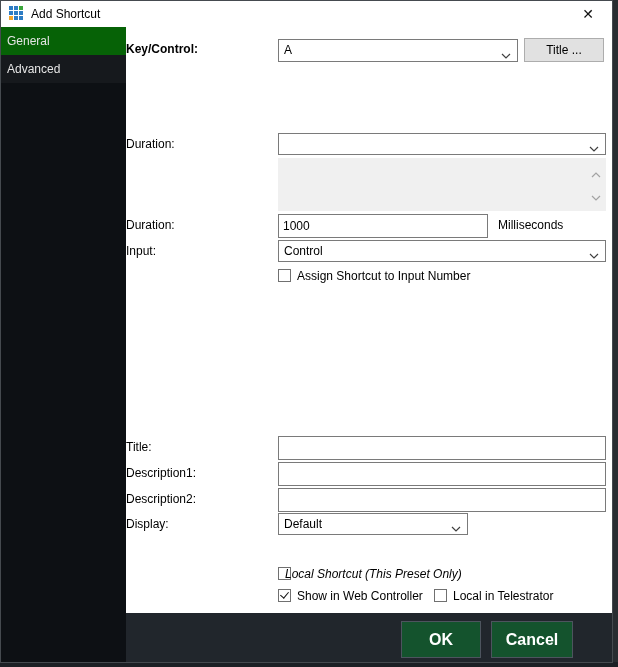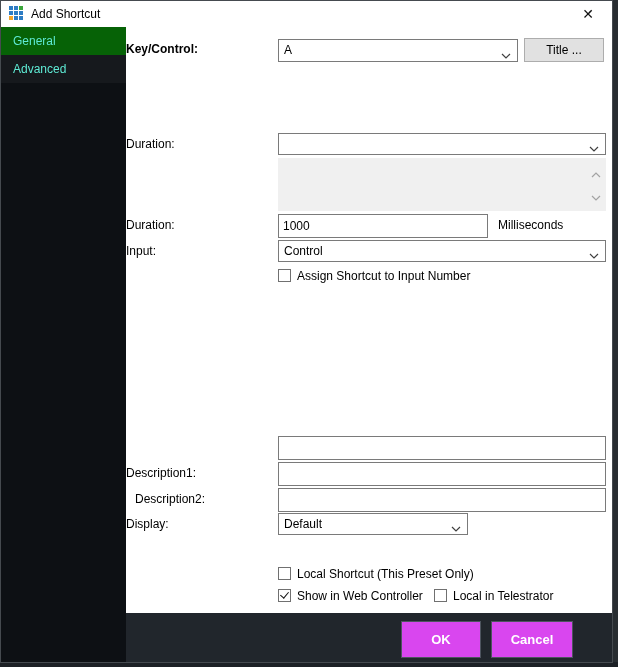--- a/index.html
+++ b/index.html
@@ -17,21 +17,21 @@
   
   .titlebar{position:absolute;left:0;top:0;width:611px;height:26px;background:#ffffff;}
   .app-icon{position:absolute;left:8px;top:5px;width:16px;height:16px;display:grid;
     grid-template-columns:repeat(3,4px);grid-template-rows:repeat(3,4px);gap:1px;}
   .app-icon span{width:4px;height:4px;display:block;}
   .win-title{position:absolute;left:30px;top:0;height:26px;line-height:26px;font-size:12px;color:#000;}
   .close-btn{position:absolute;left:570px;top:0;width:34px;height:26px;text-align:center;
     line-height:26px;font-size:14px;color:#111;cursor:default;}
   
   .sidebar{position:absolute;left:0;top:26px;width:125px;height:635px;background:#0d1014;}
-  .side-item{height:28px;line-height:28px;padding-left:12px;font-size:12px;color:#5eead4;}
+  .side-item{height:28px;line-height:28px;padding-left:6px;font-size:12px;color:#e5e5e5;}
   .side-item.sel{background:#066206;}
   .side-item.unsel{background:#16191d;}
   
   .flabel{position:absolute;left:125px;width:147px;text-align:left;font-size:12px;color:#000;}
   .flabel.bold{font-weight:bold;}
   .tinput{position:absolute;box-sizing:border-box;height:23px;border:1px solid #7a7a7a;
     background:#fff;font-family:"Liberation Sans",sans-serif;font-size:12px;color:#000;
     padding:11px 4px;outline:none;}
   .combo{position:absolute;box-sizing:border-box;height:23px;border:1px solid #7a7a7a;
     background:#fff;font-size:12px;color:#000;}
@@ -45,22 +45,22 @@
   .checkbox.checked::after{
     content:"";position:absolute;left:3px;top:0px;width:4px;height:7px;
     border-right:1.6px solid #111;border-bottom:1.6px solid #111;transform:rotate(40deg);
   }
   .cb-label{position:absolute;font-size:12px;color:#000;line-height:14px;}
   .find-btn{position:absolute;left:523px;top:37px;width:80px;height:24px;background:#e1e1e1;
     border:1px solid #adadad;box-sizing:border-box;font-size:12px;color:#000;
     text-align:center;line-height:22px;}
   
   .footer{position:absolute;left:125px;top:612px;width:486px;height:49px;background:#21262c;}
-  .footer-btn{position:absolute;top:620px;height:37px;background:#d946ef;border:1px solid #4d545e;
-    box-sizing:border-box;color:#fff;font-weight:bold;font-size:13px;text-align:center;
+  .footer-btn{position:absolute;top:620px;height:37px;background:#14532d;border:1px solid #4d545e;
+    box-sizing:border-box;color:#fff;font-weight:bold;font-size:16px;text-align:center;
     line-height:35px;}
   .ok{left:400px;width:80px;}
   .cancel{left:490px;width:82px;}
 </style>
 </head>
 <body>
 
 <div class="bg-right"></div>
 <div class="bg-bottom"></div>
 
@@ -130,40 +130,41 @@
     <span class="chev" style="top:7px;">
       <svg width="10" height="6" viewBox="0 0 10 6">
           <path d="M1 1 L5 5 L9 1" fill="none" stroke="#404040" stroke-width="1.2"></path>
         </svg>
     </span>
   </div>
 
   <div class="checkbox" style="left:277px;top:268px;"></div>
   <div class="cb-label" style="left:296px;top:268px;">Assign Shortcut to Input Number</div>
 
+  <div class="flabel" style="top:439px;">Title:</div>
   <input class="tinput" style="left: 277px; top: 435px; width: 328px;" value="">
 
   <div class="flabel" style="top:465px;">Description1:</div>
   <input class="tinput" style="left: 277px; top: 461px; width: 328px;" value="">
 
-  <div class="flabel" style="top:491px;margin-left:9px;">Description2:</div>
+  <div class="flabel" style="top:491px;">Description2:</div>
   <input class="tinput" style="left: 277px; top: 487px; width: 328px;" value="">
 
   <div class="flabel" style="top:516px;">Display:</div>
   <div class="combo" style="left:277px;top:512px;width:190px;height:22px;">
     <span class="val">Default</span>
     <span class="chev" style="top:7px;">
       <svg width="10" height="6" viewBox="0 0 10 6">
           <path d="M1 1 L5 5 L9 1" fill="none" stroke="#404040" stroke-width="1.2"></path>
         </svg>
     </span>
   </div>
 
   <div class="checkbox" style="left:277px;top:566px;"></div>
-  <div class="cb-label" style="left:296px;top:566px;">Local Shortcut (This Preset Only)</div>
+  <div class="cb-label" style="left:284px;top:566px;font-style:italic;">Local Shortcut (This Preset Only)</div>
 
   <div class="checkbox checked" style="left:277px;top:588px;"></div>
   <div class="cb-label" style="left:296px;top:588px;">Show in Web Controller</div>
 
   <div class="checkbox" style="left:433px;top:588px;"></div>
   <div class="cb-label" style="left:452px;top:588px;">Local in Telestrator</div>
 
   <div class="footer"></div>
   <div class="footer-btn ok">OK</div>
   <div class="footer-btn cancel">Cancel</div>

